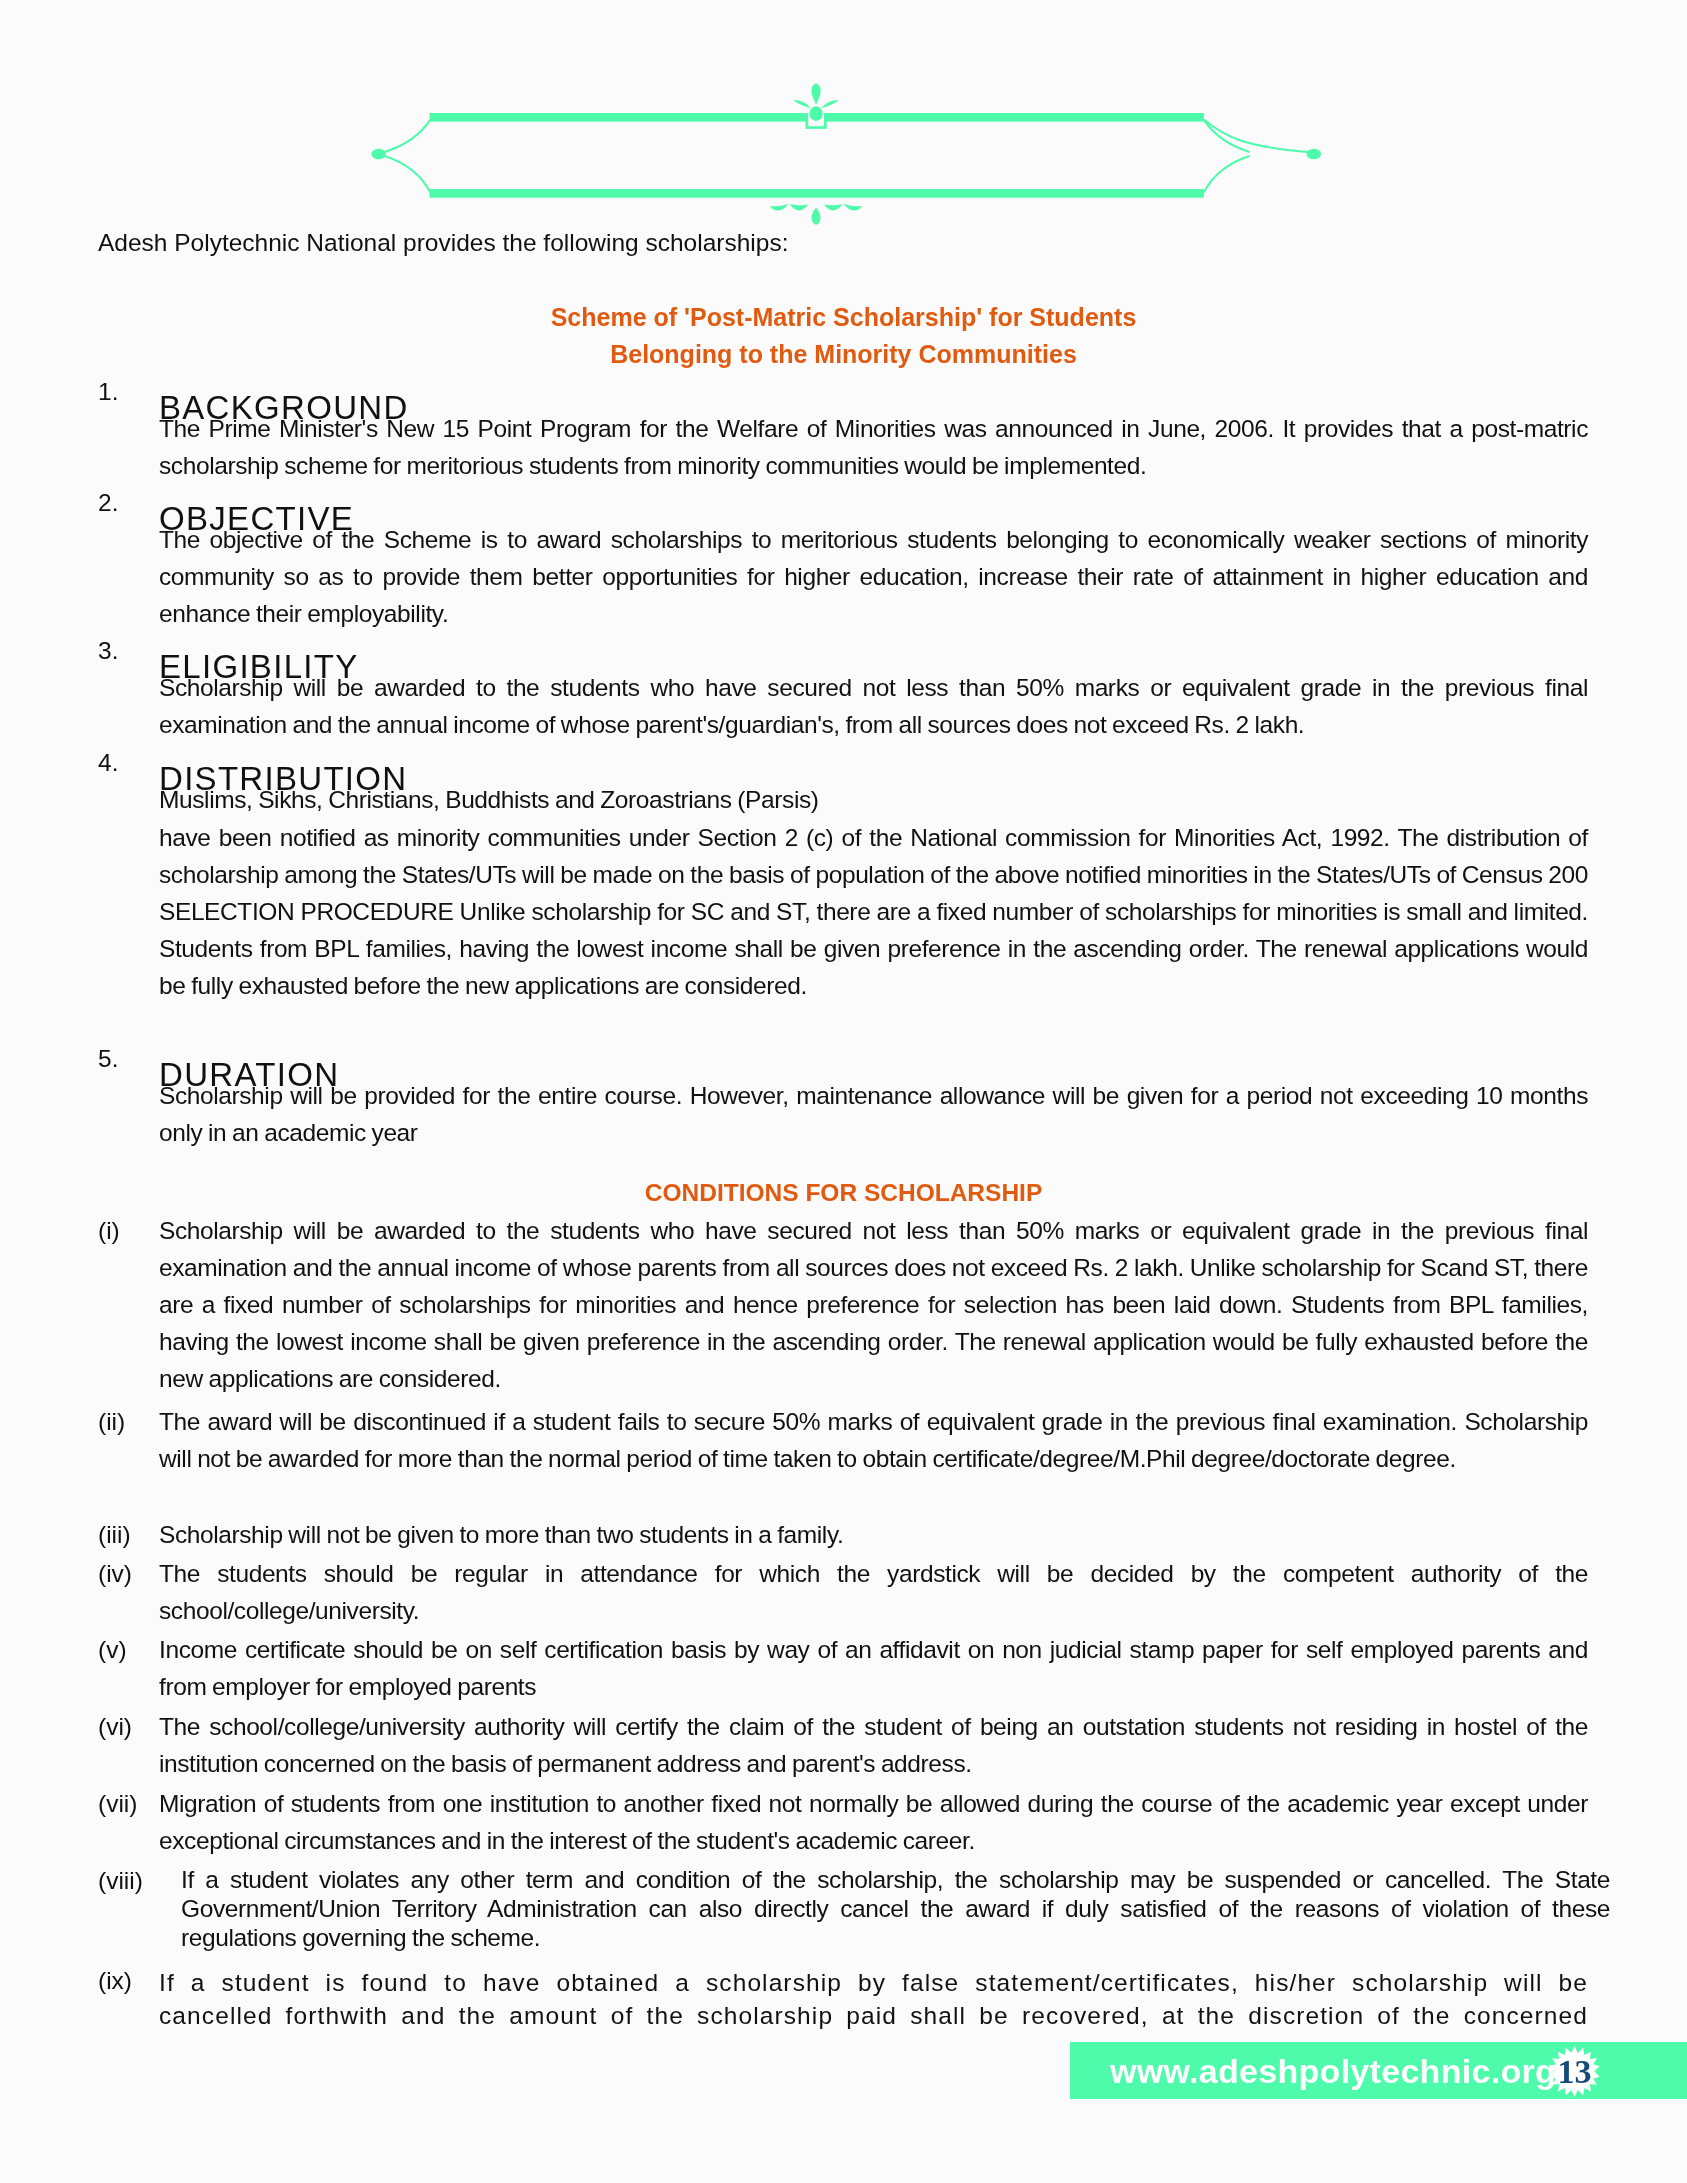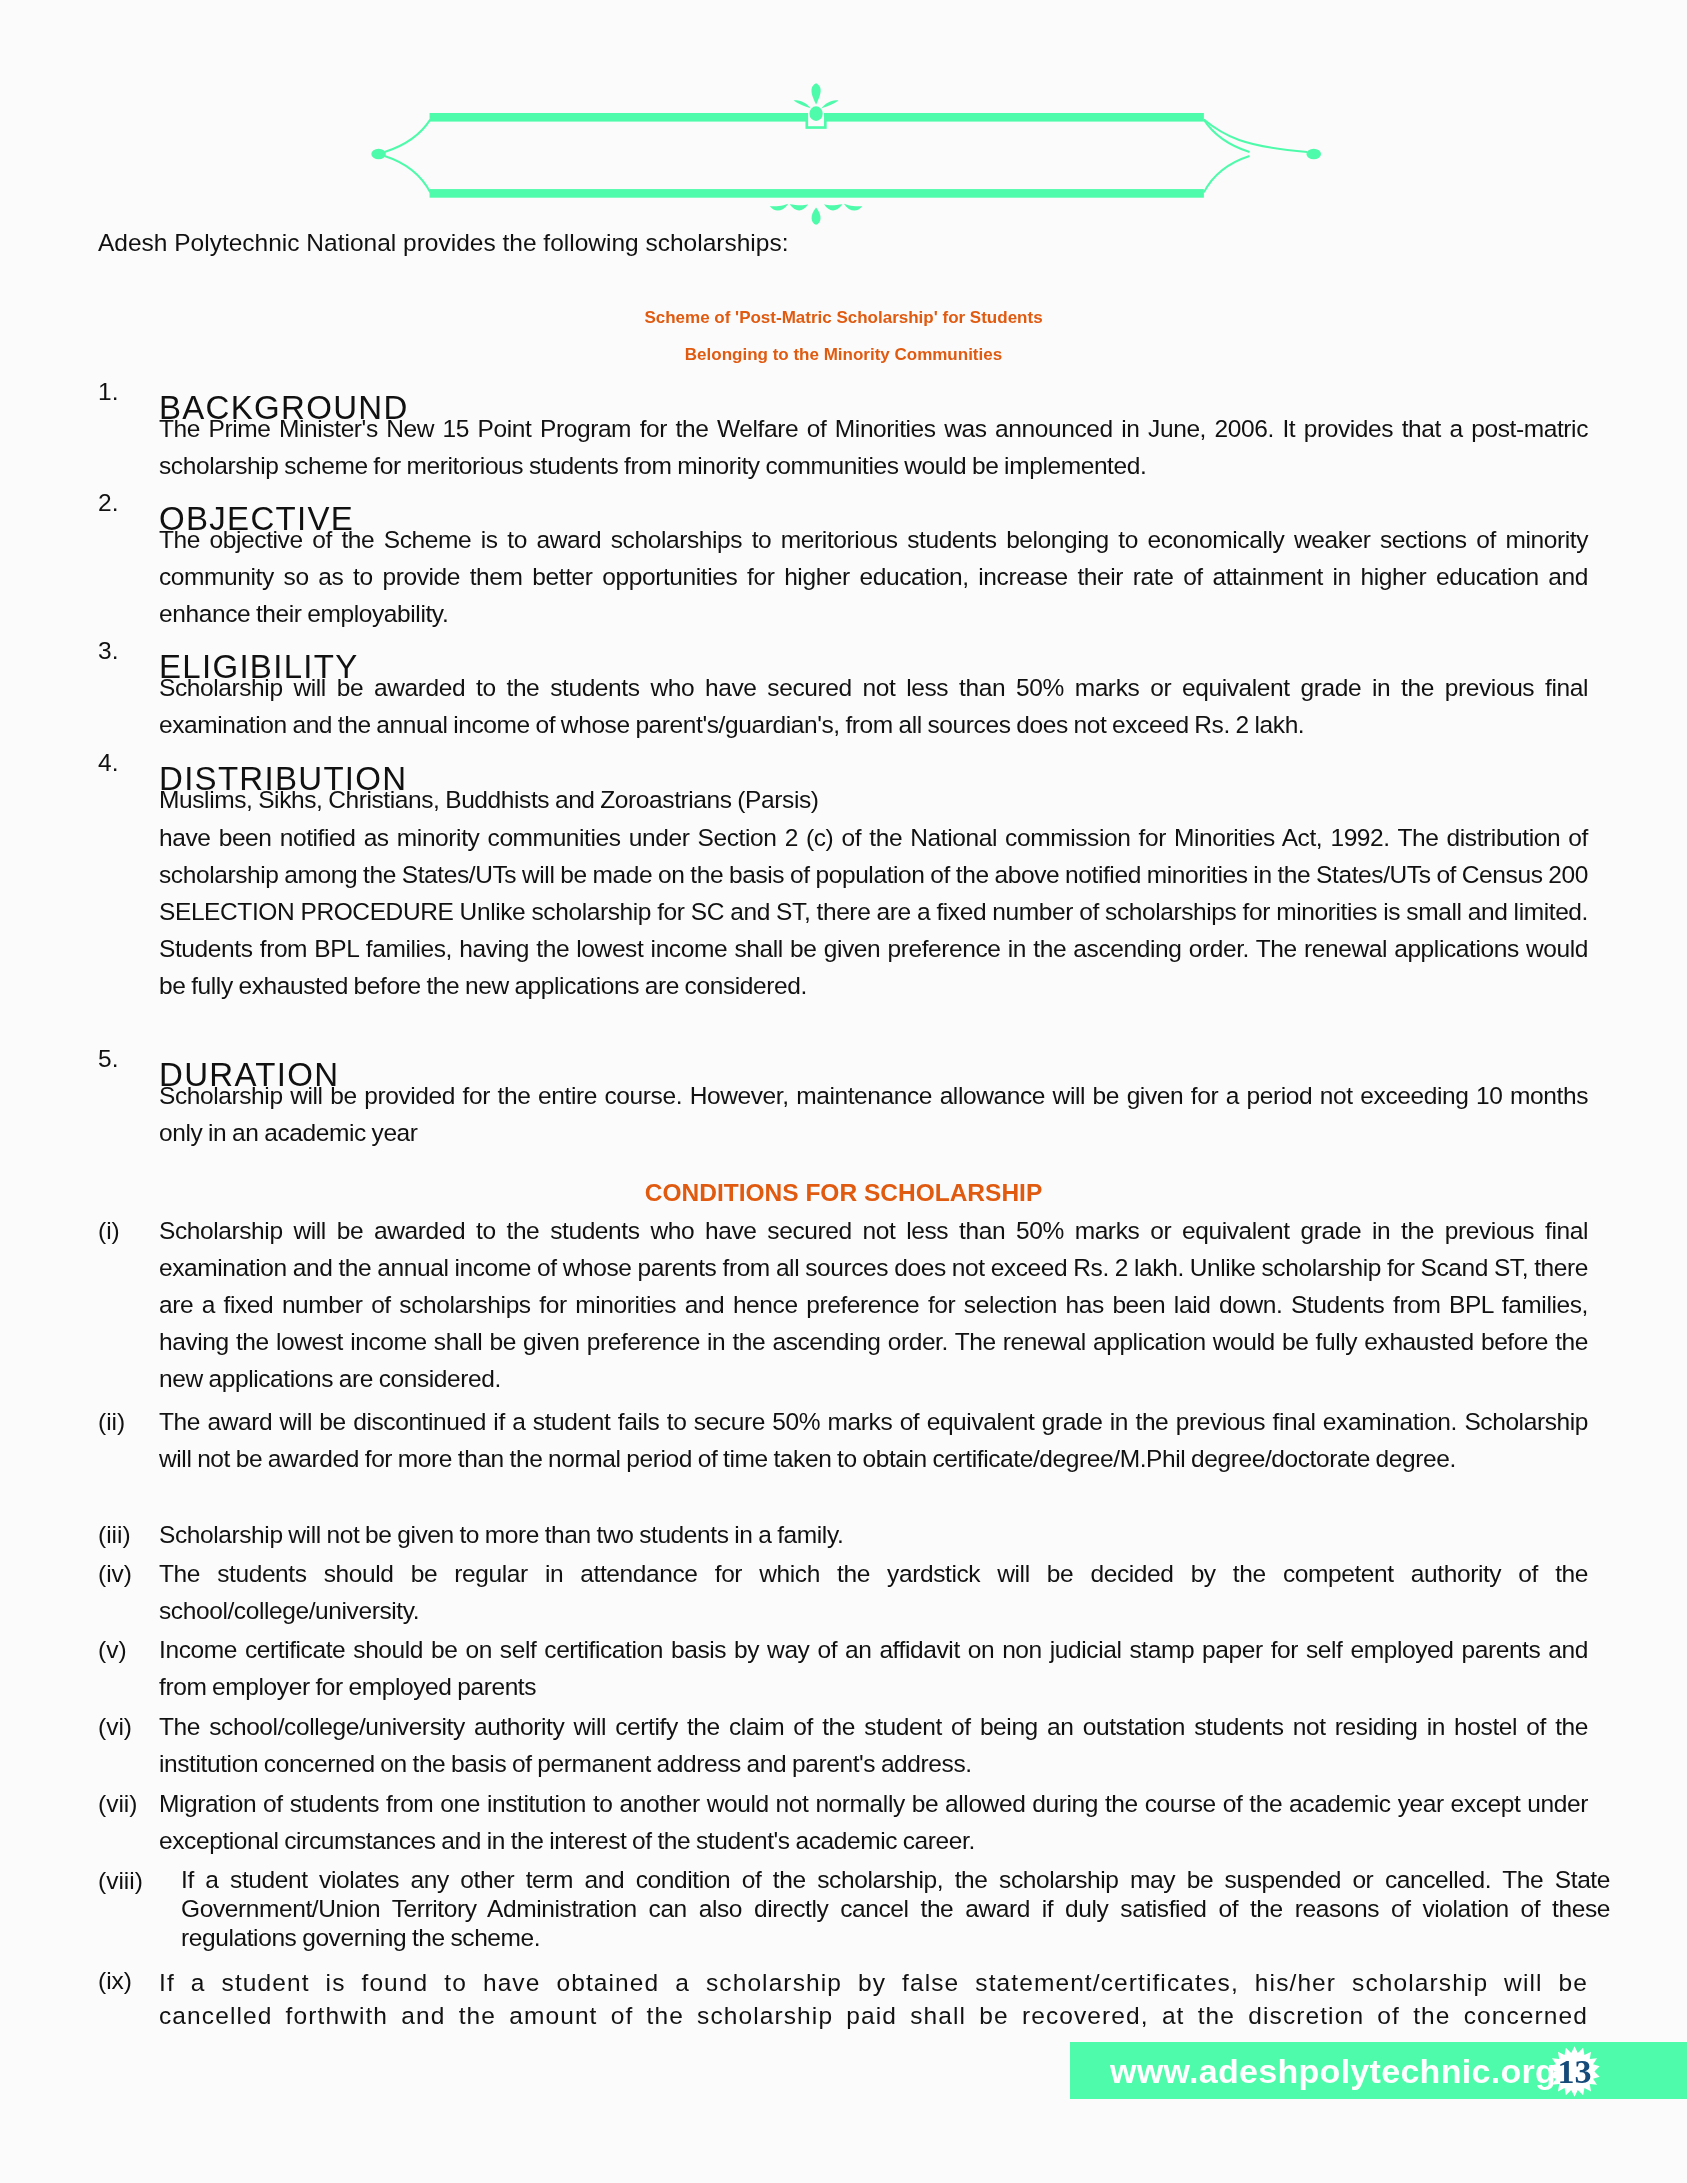--- a/index.html
+++ b/index.html
@@ -20,21 +20,21 @@
   }
   #title span { display: inline-block; transform: scaleX(0.8); transform-origin: center; }
 
   
   .txt {
     font-size: 24.5px; line-height: 37px; color: #111;
   }
   #intro { left: 98px; top: 224px; }
 
   .orange {
-    color: #e05a10; font-weight: bold; font-size: 17px; line-height: 37px;
+    color: #e05a10; font-weight: bold; font-size: 25px; line-height: 37px;
     text-align: center; width: 1687px; left: 0;
   }
 
   .item { position: absolute; left: 98px; width: 1490px; }
   .item .num { position: absolute; left: 0; top: 0; font-size: 24.5px; line-height: 37px; }
   .item .head { position: absolute; left: 61px; top: 16px; font-size: 33px; line-height: 37px; letter-spacing: 1.3px; }
   .item .body {
     position: absolute; left: 61px; width: 1429px;
     font-size: 24.5px; line-height: 37px; text-align: justify;
     text-align-last: left; letter-spacing: -0.4px; word-spacing: -0.7px;
@@ -161,21 +161,21 @@
   <div class="body" style="top:0;">Income certificate should be on self certification basis by way of an affidavit on non judicial stamp paper for self employed parents and from employer for employed parents</div>
 </div>
 
 <div class="item" style="top:1708px;">
   <span class="num">(vi)</span>
   <div class="body" style="top:0;">The school/college/university authority will certify the claim of the student of being an outstation students not residing in hostel of the institution concerned on the basis of permanent address and parent's address.</div>
 </div>
 
 <div class="item" style="top:1785px;">
   <span class="num">(vii)</span>
-  <div class="body" style="top:0;">Migration of students from one institution to another would not normally be allowed during the course of the academic year except under exceptional circumstances and in the interest of the student's academic career.</div>
+  <div class="body" style="top:0;">Migration of students from one institution to another fixed not normally be allowed during the course of the academic year except under exceptional circumstances and in the interest of the student's academic career.</div>
 </div>
 
 <div class="item" style="top:1862px;">
   <span class="num">(viii)</span>
   <div class="body tight" style="top:2.6px;margin-left:22px;">If a student violates any other term and condition of the scholarship, the scholarship may be suspended or cancelled. The State Government/Union Territory Administration can also directly cancel the award if duly satisfied of the reasons of violation of these regulations governing the scheme.</div>
 </div>
 
 <div class="item" style="top:1962px;">
   <span class="num">(ix)</span>
   <div class="body tight spread justify-last" style="top:4px; line-height:33px;">If a student is found to have obtained a scholarship by false statement/certificates, his/her scholarship will be cancelled forthwith and the amount of the scholarship paid shall be recovered, at the discretion of the concerned</div>

